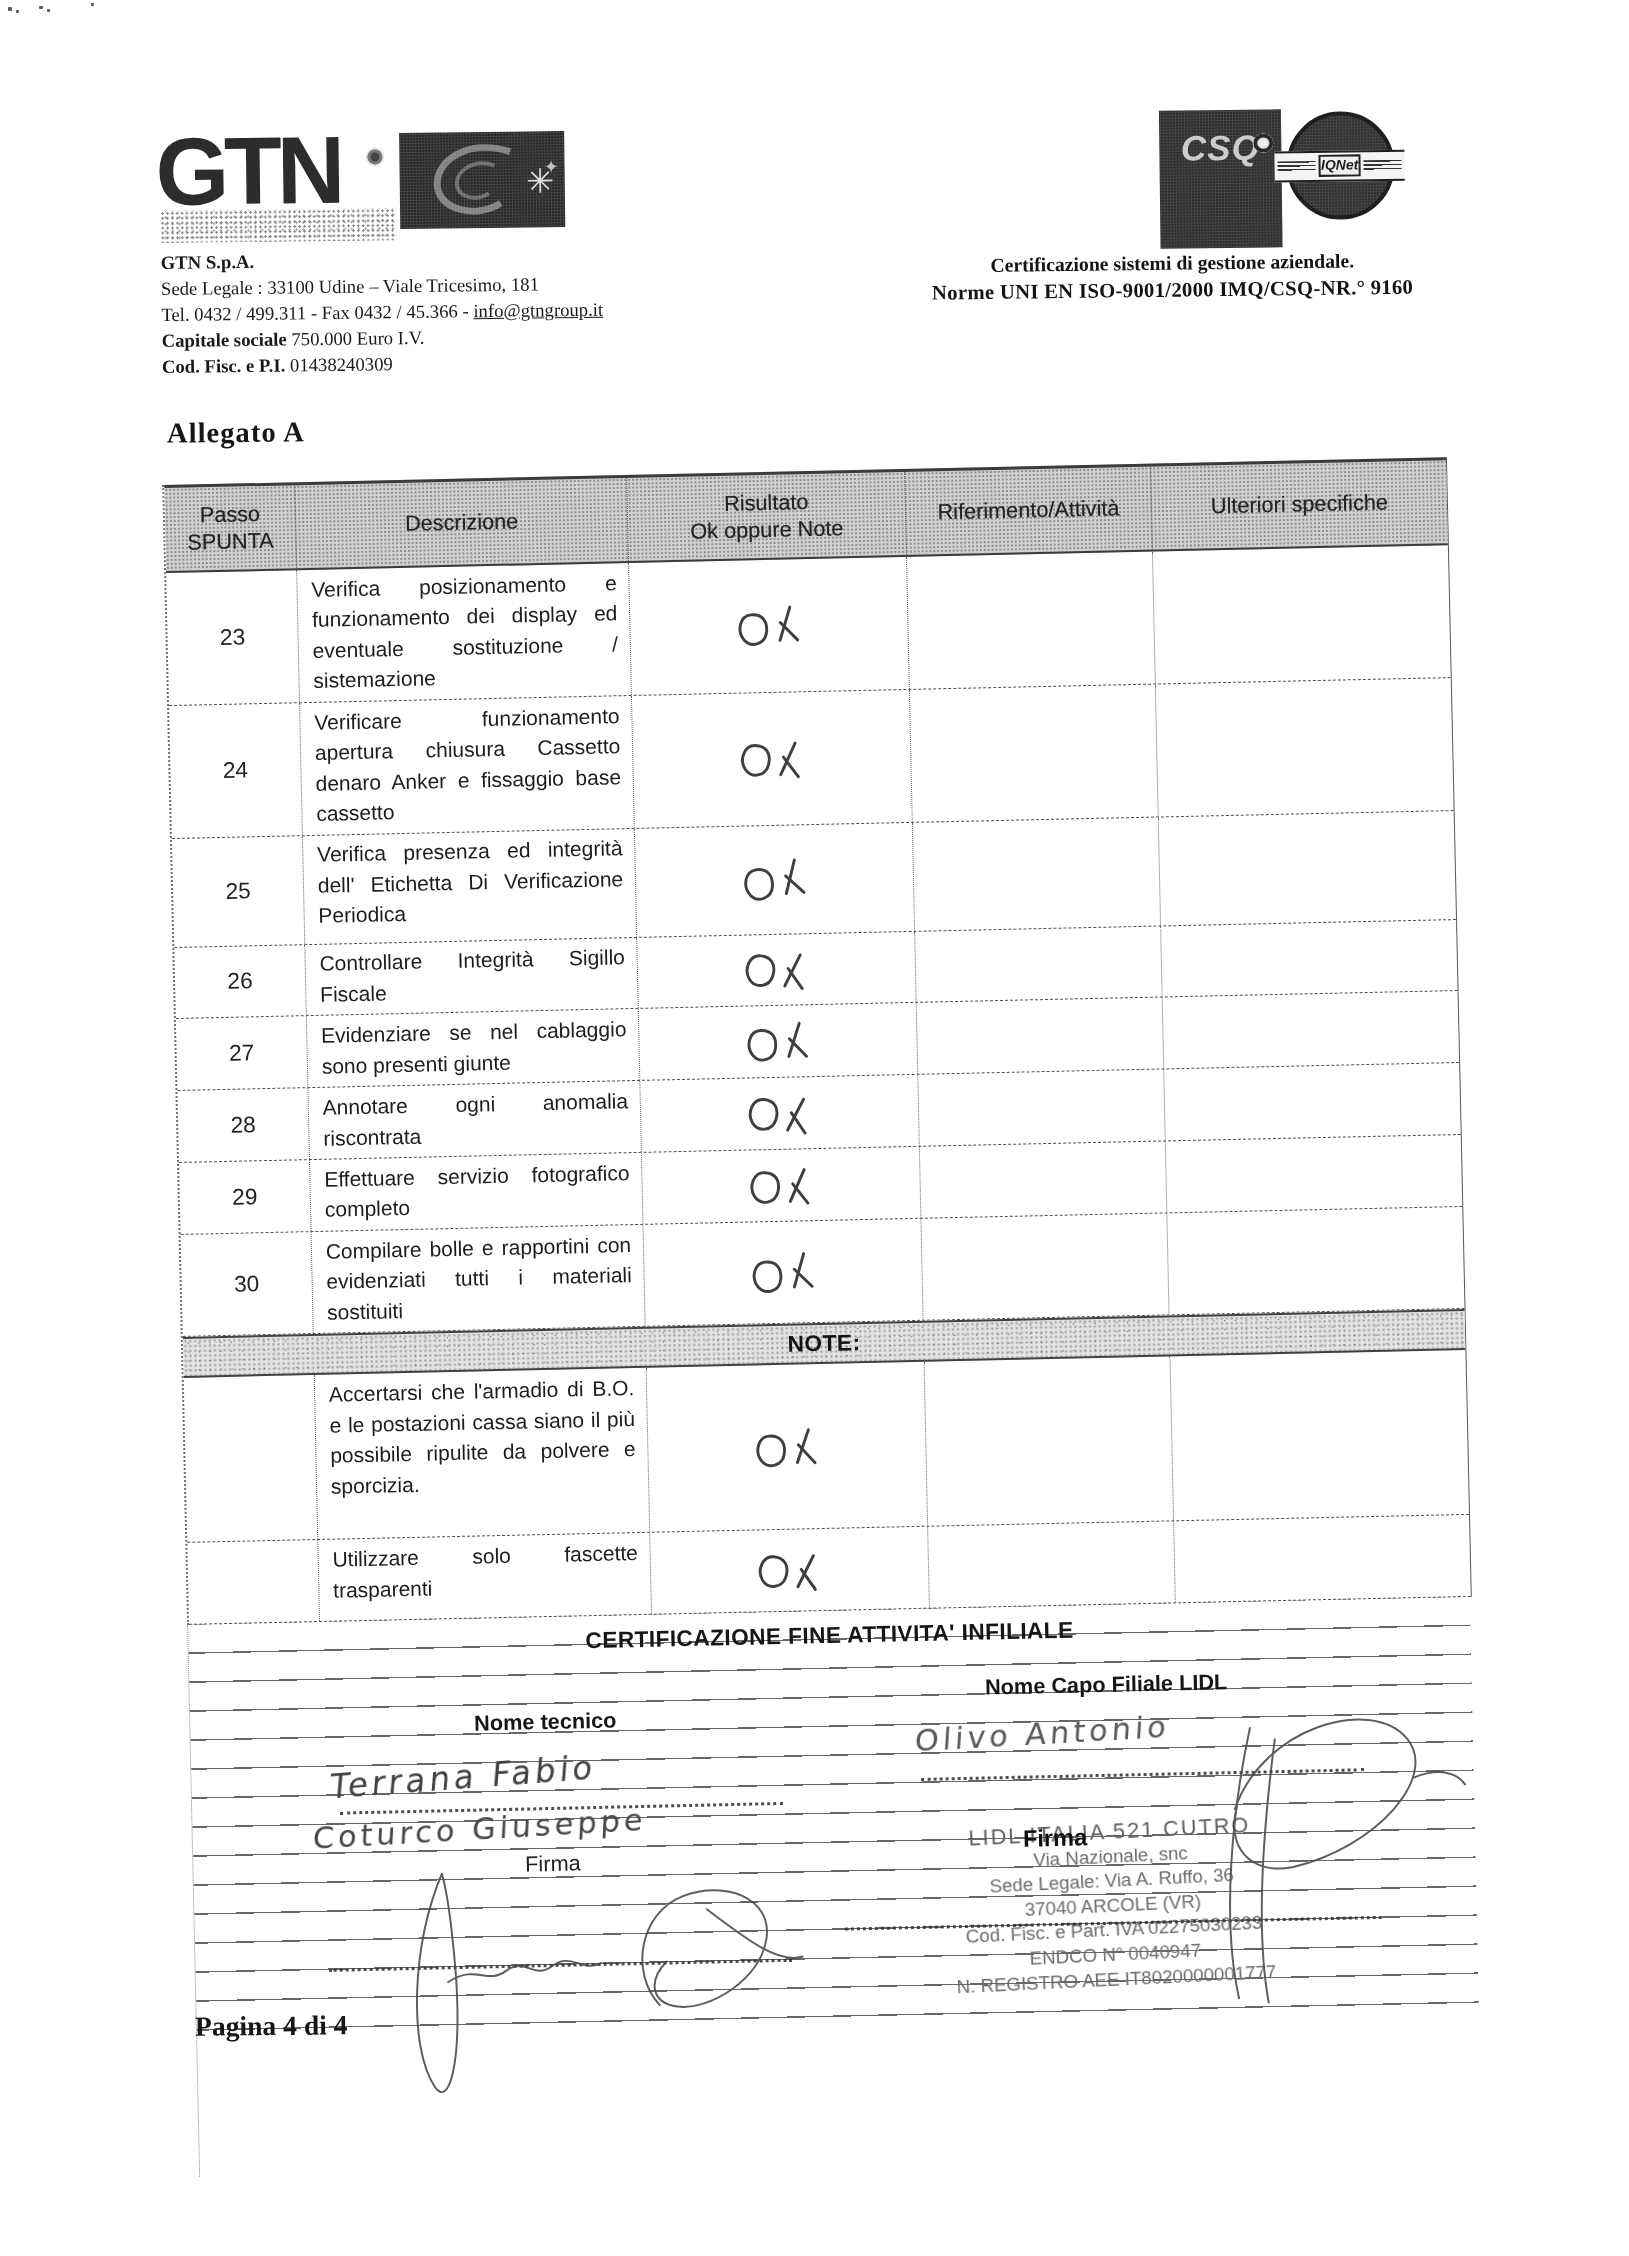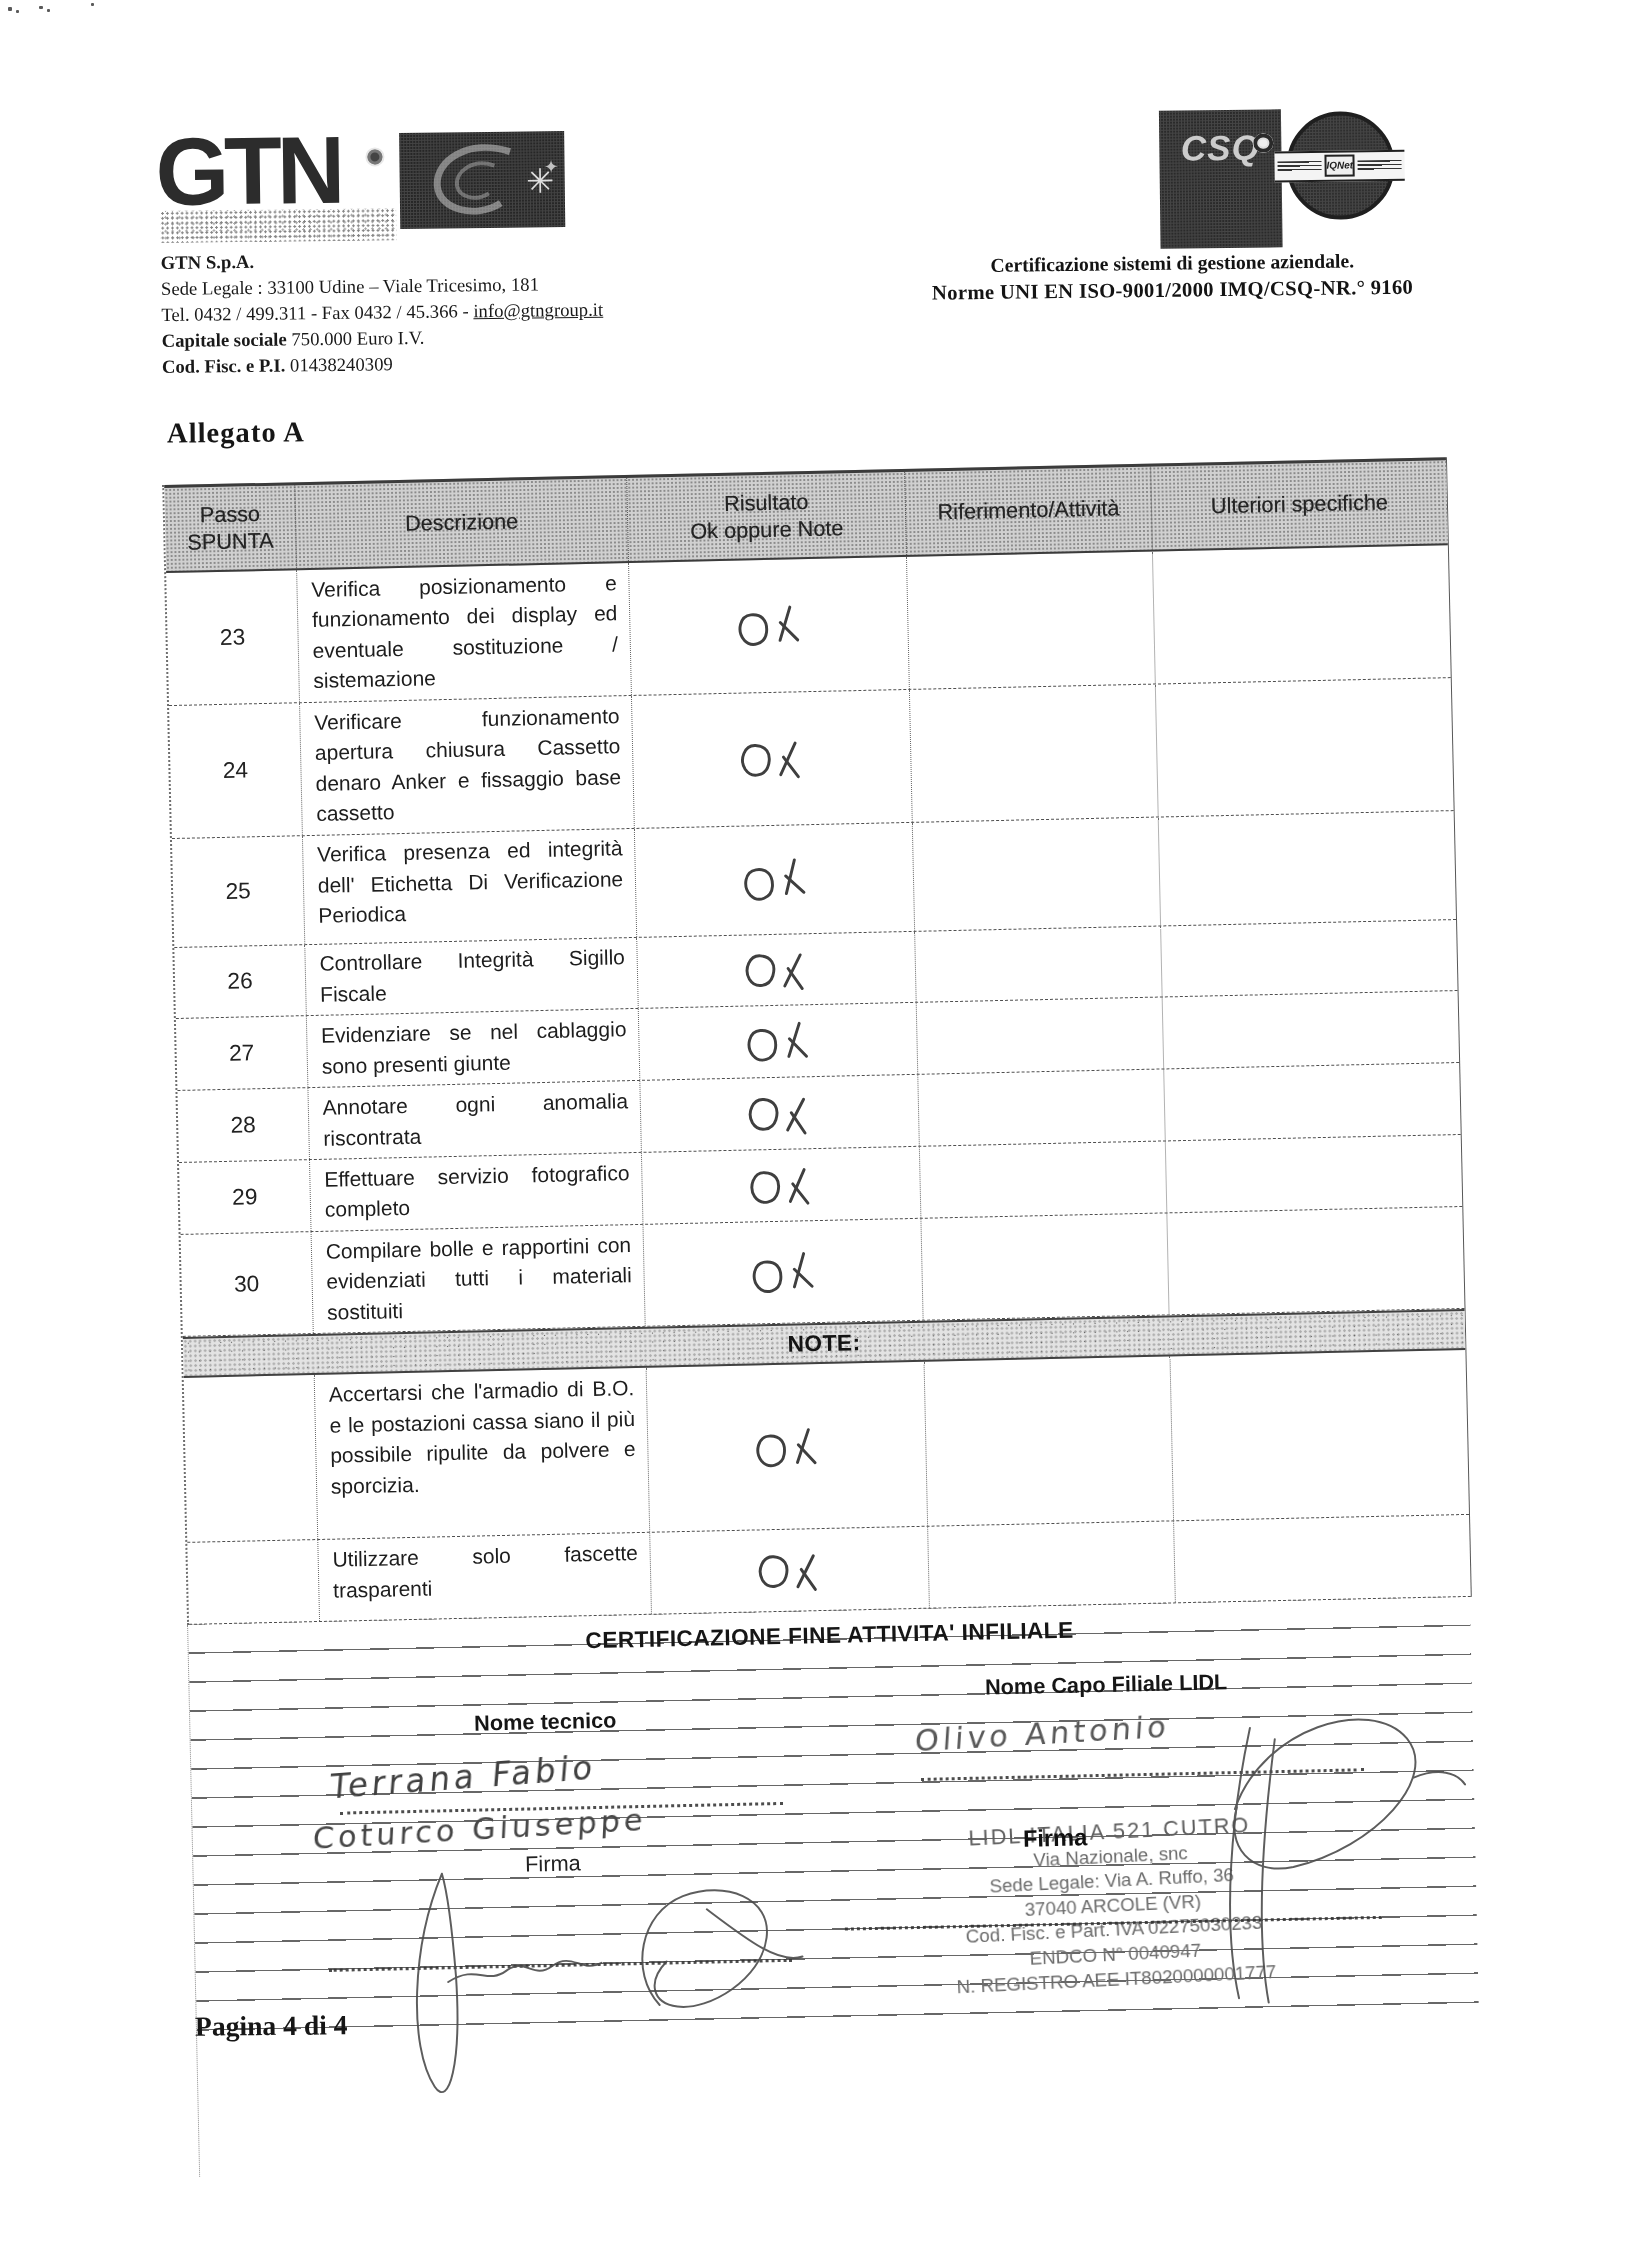--- a/index.html
+++ b/index.html
@@ -37,21 +37,21 @@
   .iqnet .circle{position:absolute;left:2px;top:9.9px;width:100px;height:100px;border-radius:50%;
            background-color:#2e2e2e;border:4.9px solid #1f1f1f;
            background-image:radial-gradient(circle,rgba(210,210,210,.14) 1px,transparent 1.2px);
            background-size:3px 3px;}
   .iqnet .band{position:absolute;left:-9.9px;top:49px;width:130px;height:26.6px;background:#f4f4f4;
            border-top:2px solid #1f1f1f;border-bottom:2px solid #1f1f1f;
            display:flex;align-items:center;justify-content:center;}
   .iqnet .band:before,.iqnet .band:after{content:"";flex:1;height:9.9px;margin:0 3px;
            background:repeating-linear-gradient(180deg,#333 0 1.5px,transparent 1.5px 3.9px);}
   .iqnet .iqnet-label{border:2px solid #222;padding:0 0;font-weight:bold;font-style:italic;
-           font-size:10px;color:#1d1d1d;background:#efefef;line-height:17.7px;}
+           font-size:14px;color:#1d1d1d;background:#efefef;line-height:17.7px;}
   .cert-caption{position:absolute;left:891px;top:262px;width:561px;text-align:center;
            font-family:"Liberation Serif",serif;font-weight:bold;color:#141414;}
   .cert-caption .l1{font-size:19.7px;line-height:26.6px;}
   .cert-caption .l2{font-size:20.7px;line-height:27.6px;letter-spacing:0.3px;}
 
   
   .allegato{position:absolute;left:167px;top:417px;font-family:"Liberation Serif",serif;
             font-weight:bold;font-size:28.6px;color:#161616;letter-spacing:1px;transform:rotate(-0.5deg);}
 
   

